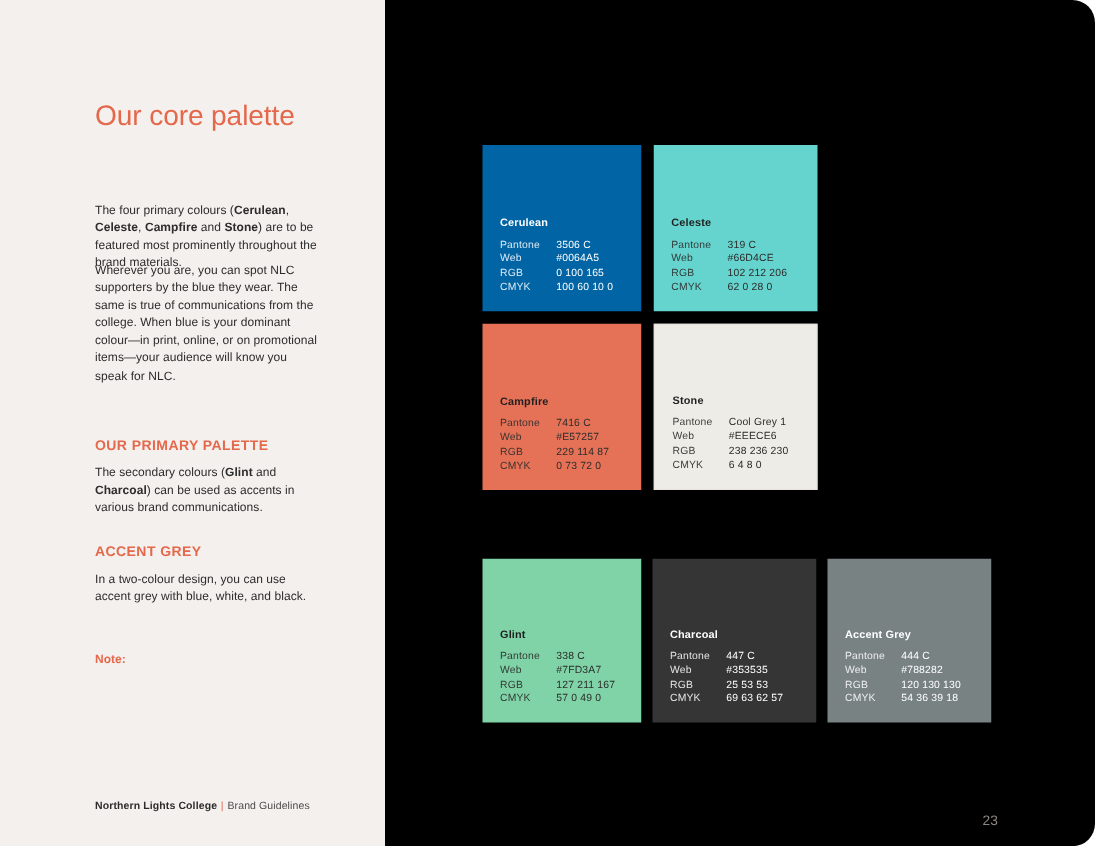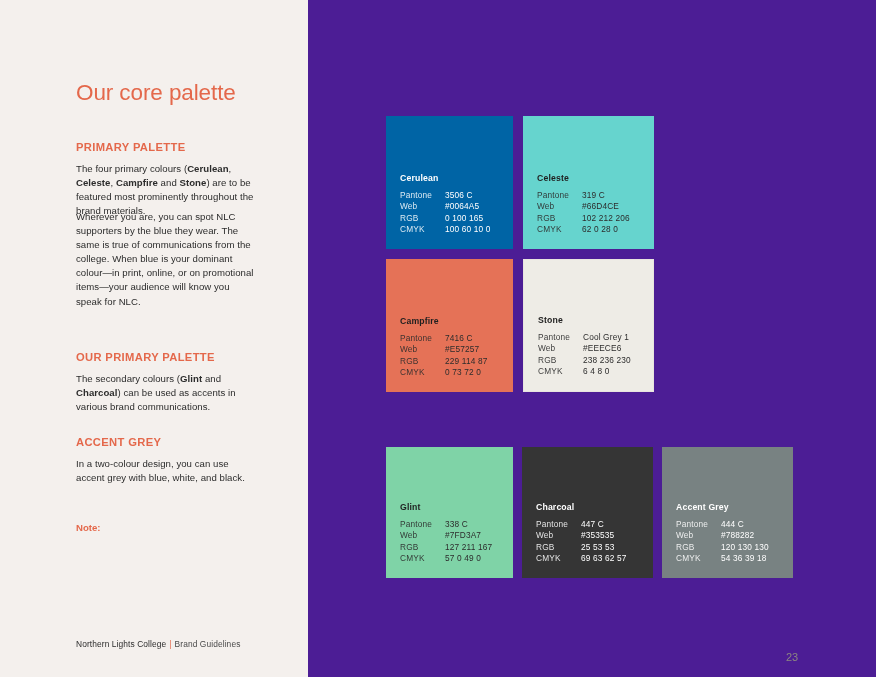--- a/index.html
+++ b/index.html
@@ -11,21 +11,22 @@
     height: 677px;
     background: #ffffff;
     font-family: "Liberation Sans", sans-serif;
     overflow: hidden;
     position: relative;
   }
 
   #page {
     position: absolute;
     inset: 0;
-    background: #4c1d95;
+    background: #000000;
+    border-radius: 18px;
   }
 
   
   #left-panel {
     position: absolute;
     left: 0;
     top: 0;
     width: 308px;
     height: 677px;
     background: #F4F0ED;
@@ -95,21 +96,21 @@
   
   #footer {
     position: absolute;
     left: 76px;
     top: 639px;
     font-size: 8.4px;
     color: #2C2C2C;
     letter-spacing: 0.1px;
     white-space: nowrap;
   }
-  #footer-org { font-weight: normal; }
+  #footer-org { font-weight: bold; }
   #footer-sep { color: #E4684B; margin: 0 3px; }
   #footer-doc { color: #4A4A4A; }
 
   #page-number {
     position: absolute;
     left: 786px;
     top: 639px;
     font-size: 11px;
     color: #8C8681;
     margin-top: 12px;
@@ -175,21 +176,20 @@
 </style>
 </head>
 <body>
 
 <div id="page">
 
   <div id="left-panel" style="background-color: rgb(244, 240, 237);">
 
     <div id="page-title">Our core palette</div>
 
-    <div class="section-head" id="head-primary">PRIMARY PALETTE</div>
     <div class="body-para" id="para-primary-1">
       The four primary colours (<b>Cerulean</b>, <b>Celeste</b>, <b>Campfire</b>
       and <b>Stone</b>) are to be featured most prominently throughout the brand
       materials.
     </div>
     <div class="body-para" id="para-primary-2">Wherever you are, you can spot NLC supporters by the blue they wear. The same is true of communications from the college. When blue is your dominant colour—in print, online, or on promotional items—your audience will know you speak for NLC.</div>
 
     <div class="section-head" id="head-expanded">OUR PRIMARY PALETTE</div>
     <div class="body-para" id="para-expanded">
       The secondary colours (<b>Glint</b> and <b>Charcoal</b>) can be used as

